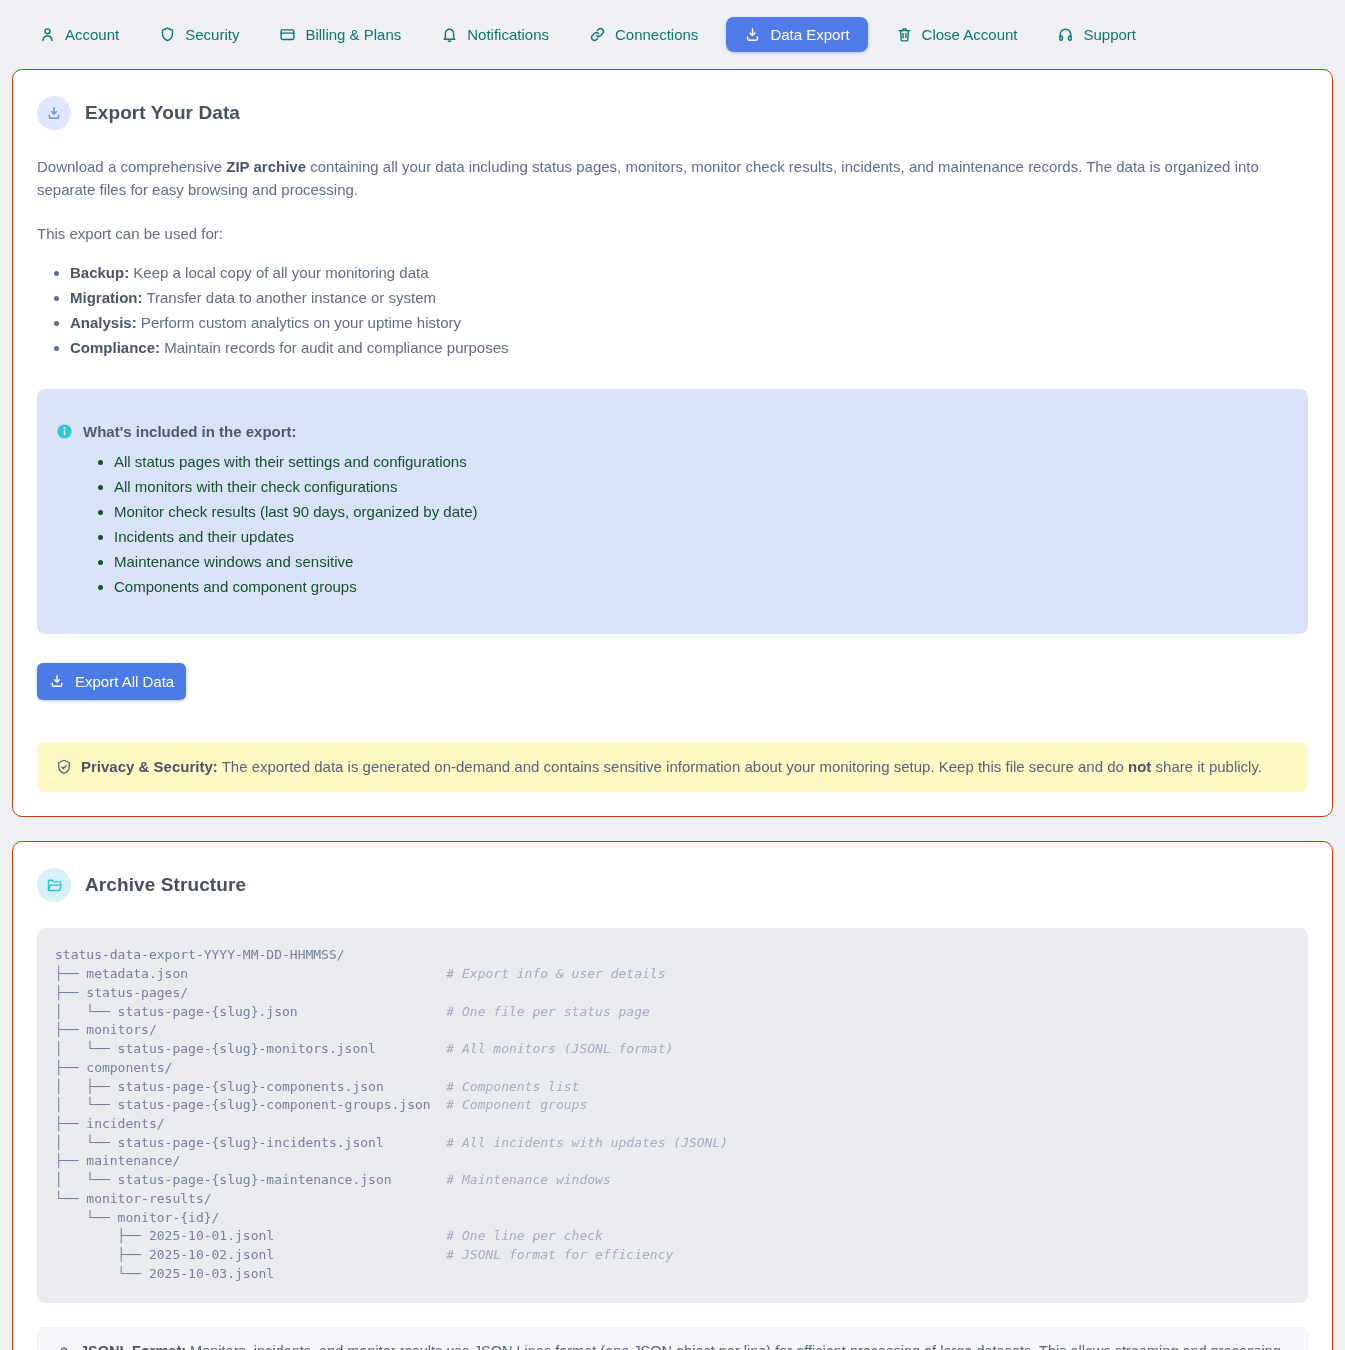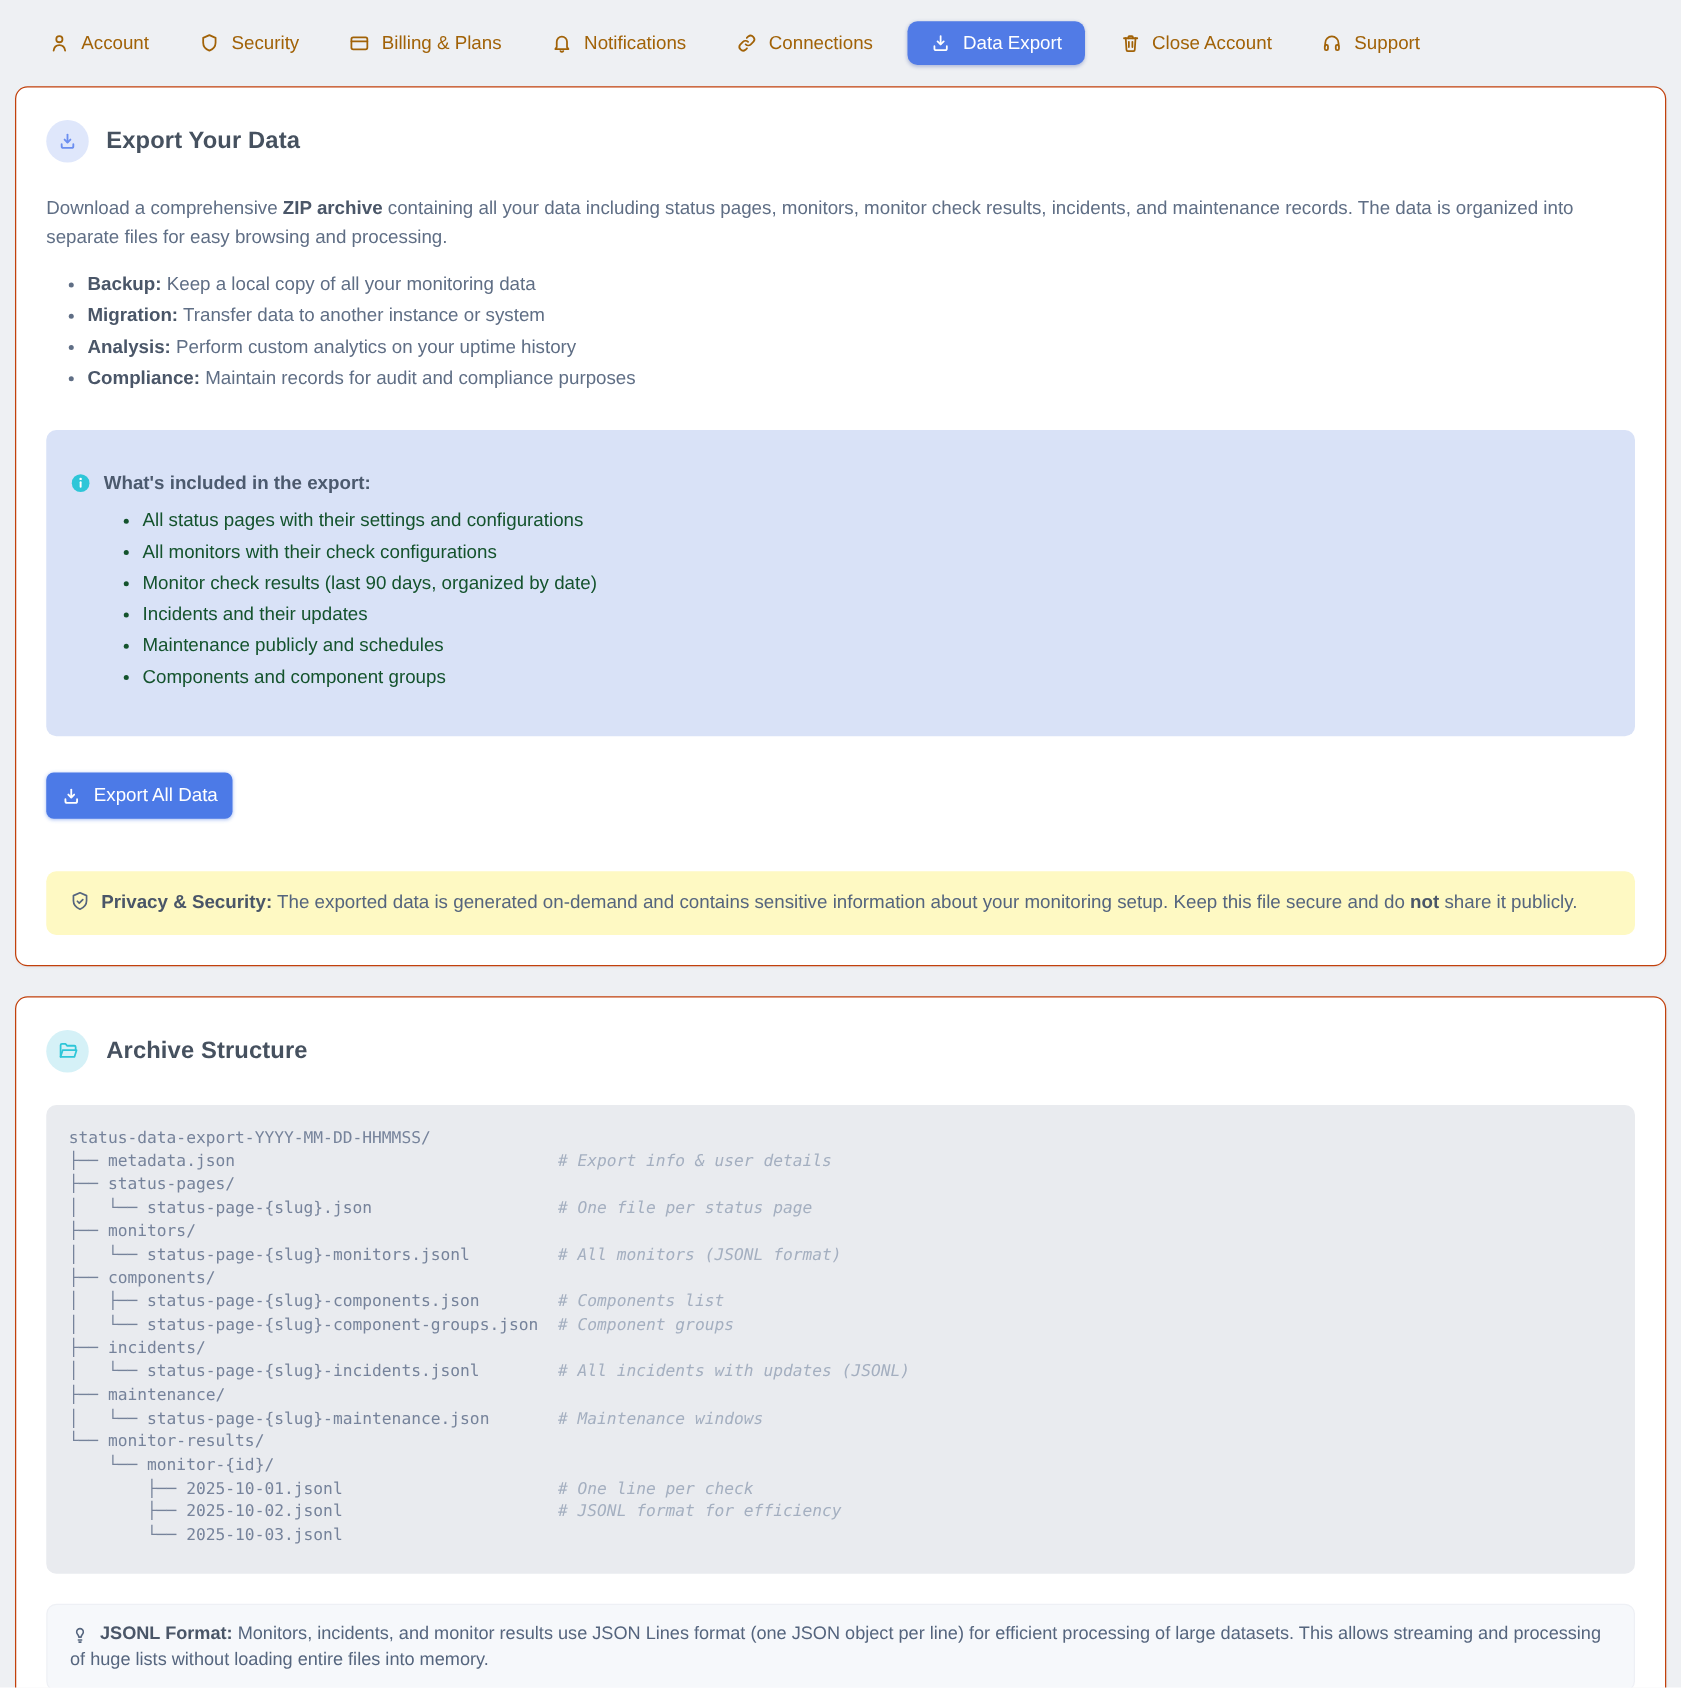--- a/index.html
+++ b/index.html
@@ -17,21 +17,21 @@
   .nav {
     display:flex; align-items:center;
     padding:12px 0 0 37px;
     gap:36px;
     height:56px;
   }
   .tab {
     display:inline-flex; align-items:center; gap:9px;
     background:none; border:none; cursor:pointer;
     font-family:inherit;
-    font-size:15px; color:#a16207;
+    font-size:15px; color:#0f766e;
     padding:9px 2px;
     white-space:nowrap;
   }
   .tab.active {
     background:#517be6;
     color:#fff;
     padding:9px 18px;
     border-radius:8px;
     margin:0 -10px;
     box-shadow:0 1px 3px rgba(40,70,160,.3);
@@ -223,20 +223,21 @@
             <path d="M8.5 10L12 13.5 15.5 10"></path>
             <path d="M5 15.5v2.5a2 2 0 002 2h10a2 2 0 002-2v-2.5"></path>
           </svg>
       </span>
     </span>
     <h2 class="card-title">Export Your Data</h2>
   </div>
 
   <p class="body-text"><span>Download a comprehensive </span><span class="intro-bold">ZIP archive</span><span> containing all your data including status pages, monitors, monitor check results, incidents, and maintenance records. The data is organized into separate files for easy browsing and processing.</span></p>
 
+  <p class="body-text mt">This export can be used for:</p>
 
   <ul class="use-cases">
     <li><span class="lead">Backup:</span><span> Keep a local copy of all your monitoring data</span></li>
     <li><span class="lead">Migration:</span><span> Transfer data to another instance or system</span></li>
     <li><span class="lead">Analysis:</span><span> Perform custom analytics on your uptime history</span></li>
     <li><span class="lead">Compliance:</span><span> Maintain records for audit and compliance purposes</span></li>
   </ul>
 
   <div class="info-box">
     <div class="info-head">
@@ -247,21 +248,21 @@
             <rect x="10.9" y="10" width="2.2" height="7.2" rx="1.1" fill="#fff"></rect>
           </svg>
       </span>
       <span class="info-title">What's included in the export:</span>
     </div>
     <ul>
       <li>All status pages with their settings and configurations</li>
       <li>All monitors with their check configurations</li>
       <li>Monitor check results (last 90 days, organized by date)</li>
       <li>Incidents and their updates</li>
-      <li>Maintenance publicly and schedules</li>
+      <li>Maintenance windows and sensitive</li>
       <li>Components and component groups</li>
     </ul>
   </div>
 
   <button class="export-btn">
     <span>
       <svg width="16" height="16" viewBox="0 0 24 24" fill="none" stroke="currentColor" stroke-width="2.2" stroke-linecap="round" stroke-linejoin="round">
           <path d="M12 4v9"></path>
           <path d="M8.5 10L12 13.5 15.5 10"></path>
           <path d="M5 15.5v2.5a2 2 0 002 2h10a2 2 0 002-2v-2.5"></path>

